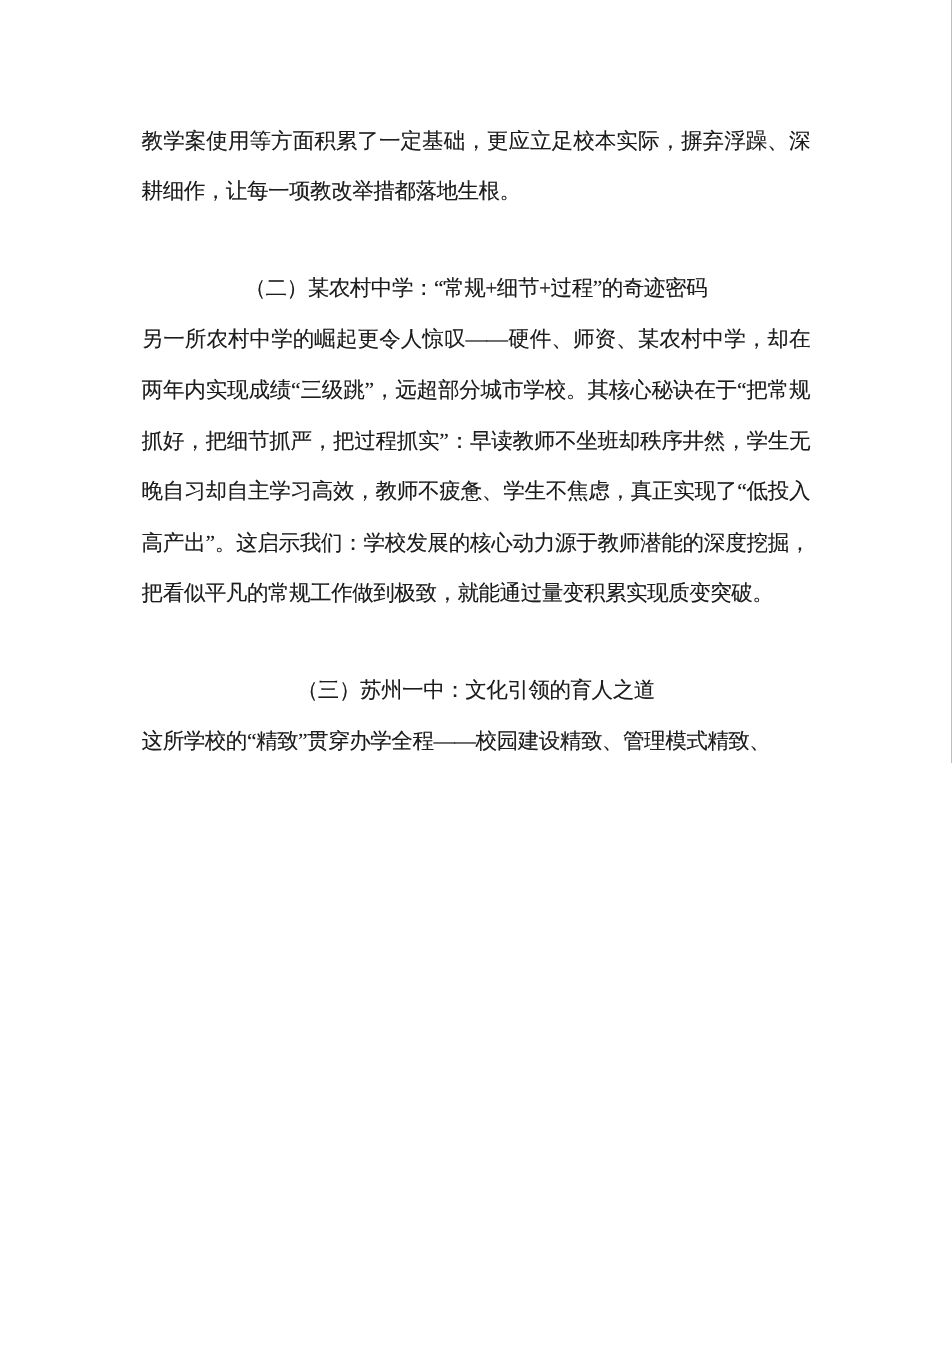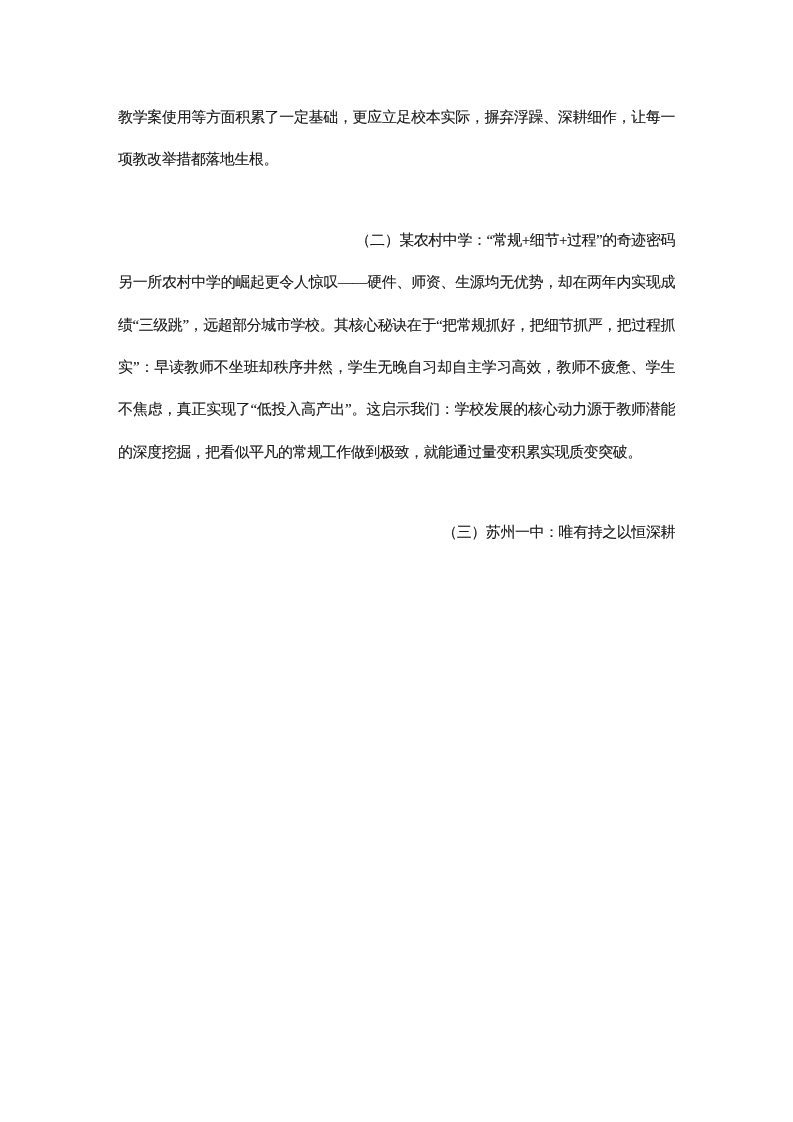--- a/index.html
+++ b/index.html
@@ -16,49 +16,50 @@
     overflow: hidden;
   }
   .content {
     position: absolute;
     left: 118px;
     top: 0;
     width: 557px;
   }
   .doc-text {
     font-family: "Liberation Serif", "DejaVu Serif", serif;
-    font-size: 15px;
+    font-size: 18px;
     font-weight: normal;
     line-height: 42.4px;
     letter-spacing: -0.45px;
     color: #1c1c1c;
     margin: 0;
     text-shadow: 0 0 0.4px rgba(40,40,40,0.45);
   }
   .para {
     text-align: justify;
   }
   .para.first {
     margin-top: 96px;
   }
   .heading {
     margin-top: 38px;
-    text-align: right;
+    text-align: center;
     white-space: nowrap;
   }
 </style>
 </head>
 <body>
 
 <div class="page">
   <div class="content">
     <p class="doc-text para first">教学案使用等方面积累了一定基础，更应立足校本实际，摒弃浮躁、深耕细作，让每一项教改举措都落地生根。</p>
 
     <h2 class="doc-text heading">（二）某农村中学：“常规+细节+过程”的奇迹密码</h2>
 
-    <p class="doc-text para">另一所农村中学的崛起更令人惊叹——硬件、师资、生源均无优势，却在两年内实现成绩“三级跳”，远超部分城市学校。其核心秘诀在于“把常规抓好，把细节抓严，把过程抓实”：早读教师不坐班却秩序井然，学生无晚自习却自主学习高效，教师不疲惫、学生不焦虑，真正实现了“低投入高产出”。这启示我们：学校发展的核心动力源于教师潜能的深度挖掘，把看似平凡的常规工作做到极致，就能通过量变积累实现质变突破。</p>
+    <p class="doc-text para">另一所农村中学的崛起更令人惊叹——硬件、师资、某农村中学，却在两年内实现成绩“三级跳”，远超部分城市学校。其核心秘诀在于“把常规抓好，把细节抓严，把过程抓实”：早读教师不坐班却秩序井然，学生无晚自习却自主学习高效，教师不疲惫、学生不焦虑，真正实现了“低投入高产出”。这启示我们：学校发展的核心动力源于教师潜能的深度挖掘，把看似平凡的常规工作做到极致，就能通过量变积累实现质变突破。</p>
 
-    <h2 class="doc-text heading">（三）苏州一中：唯有持之以恒深耕</h2>
+    <h2 class="doc-text heading">（三）苏州一中：文化引领的育人之道</h2>
 
 
 
+    <p class="doc-text para">这所学校的“精致”贯穿办学全程——校园建设精致、管理模式精致、</p>
   </div>
 </div>
 
 </body></html>

